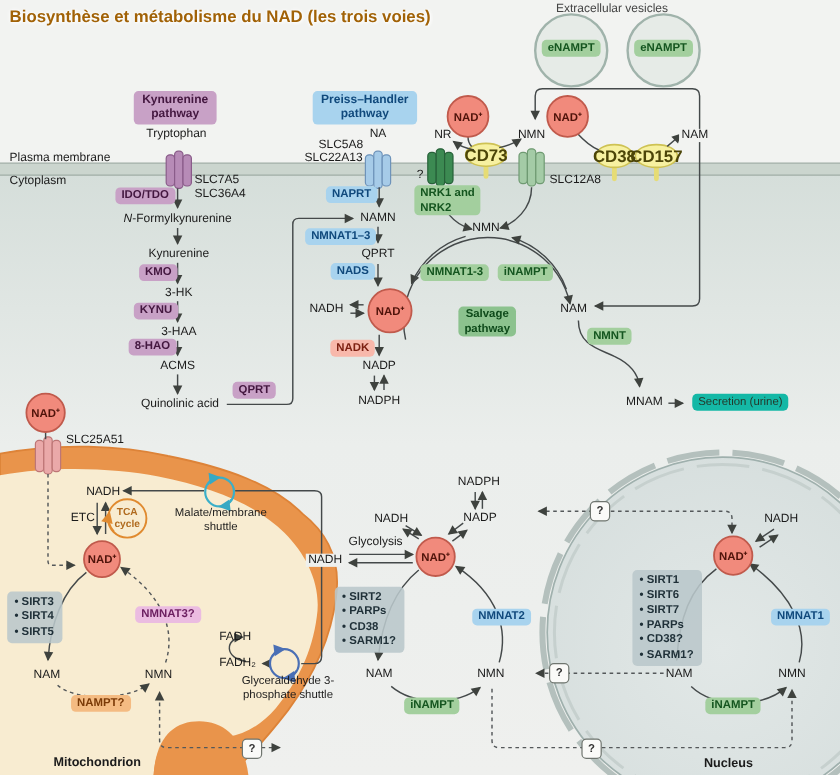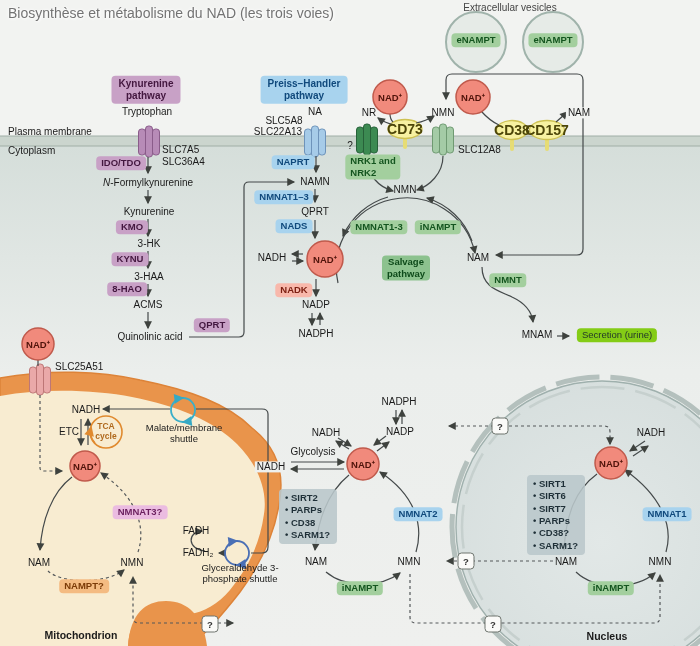--- a/index.html
+++ b/index.html
@@ -1,38 +1,38 @@
 <!DOCTYPE html>
 <html><head>
 <meta charset="utf-8">
 <style>
   html,body{margin:0;padding:0;background:#f2f3f1}
   .stage{position:relative;width:700px;height:646px;font-family:"Liberation Sans",sans-serif;background:#f2f3f1;overflow:hidden}
   .stage svg{position:absolute;left:0;top:0}
-  .title{position:absolute;left:8px;top:5px;font-size:14px;font-weight:normal;color:#737373;text-shadow:0 0 2px #fff,0 0 4px #fff,1px 1px 3px #fff}
+  .title{position:absolute;left:8px;top:5px;font-size:14px;font-weight:bold;color:#a16207;text-shadow:0 0 2px #fff,0 0 4px #fff,1px 1px 3px #fff}
   .lbl{position:absolute;transform:translate(-50%,-50%);font-size:10px;color:#1b1b1b;white-space:pre-line;text-align:center;line-height:1.12}
   .lbl.left{transform:translate(0,-50%);text-align:left}
   .lbl.bold{font-weight:bold;font-size:10.5px}
   .lbl.sm{font-size:8.5px}
   .lbl.s9{font-size:9.5px}
   .lbl.bg{background:#f2f3f1;padding:0 2px}
   .lbl.bgc{background:#eef0ee;padding:0 2px}
   .nadlab{position:absolute;transform:translate(-50%,-50%);font-size:9.5px;font-weight:bold;color:#4f130a;white-space:nowrap}
   .cdlab{position:absolute;transform:translate(-50%,-50%);font-size:14px;font-weight:bold;color:#4c4508;white-space:nowrap}
   .pill{position:absolute;transform:translate(-50%,-50%);border-radius:4px;padding:1px 5px;font-size:9.5px;font-weight:bold;white-space:pre-line;text-align:center;line-height:1.22}
   .pill.hdr{font-size:10px;padding:2px 7px}
   .pill.tal{text-align:left}
   .purple{background:#c8a1c6;color:#43173f}
   .blue{background:#a8d3ee;color:#10497c}
   .green{background:#a3cf9e;color:#14551f}
   .dkgreen{background:#8cc28e;color:#0e4a1a}
   .pink{background:#f8b8ab;color:#7c2012}
   .magenta{background:#ebbce1;color:#6b1f5f}
   .orange{background:#f4bb82;color:#7b3a07}
-  .greygreen{background:#84cc16;color:#24382a;font-weight:normal}
+  .greygreen{background:#14b8a6;color:#24382a;font-weight:normal}
   .listbox{position:absolute;background:rgba(186,199,203,.88);border-radius:4px;padding:3px 7px 3px 6px;font-size:9.5px;color:#1f3038;font-weight:bold;line-height:1.3;text-align:left}
   .listbox .bullet-line::before{content:"• "}
   .qbox{position:absolute;transform:translate(-50%,-50%);width:15px;height:15px;background:#fafaf8;border:1.4px solid #6f756f;border-radius:4px;font-size:9.5px;font-weight:bold;color:#333;display:flex;align-items:center;justify-content:center}
 </style>
 </head>
 <body>
 
 <div class="stage">
 <svg width="700" height="646" viewBox="0 0 700 646">
   <defs>
@@ -278,20 +278,25 @@
 
 <div class="nadlab" style="left:38px;top:344px">NAD⁺</div>
 <div class="lbl left" style="left:55px;top:367px">SLC25A51</div>
 <div class="lbl" style="left:86px;top:410px">NADH</div>
 <div class="lbl" style="left:69px;top:432px">ETC</div>
 <div class="lbl sm" style="left:106px;top:432px;color:#b06a1e;font-weight:bold">TCA
 cycle</div>
 <div class="lbl s9" style="left:184px;top:434px">Malate/membrane
 shuttle</div>
 <div class="nadlab" style="left:85px;top:466px">NAD⁺</div>
+<div class="listbox" style="left:6px;top:493px">
+      <div class="bullet-line">SIRT3</div>
+      <div class="bullet-line">SIRT4</div>
+      <div class="bullet-line">SIRT5</div>
+    </div>
 <div class="pill magenta" style="left:140px;top:512px">NMNAT3?</div>
 <div class="lbl" style="left:39px;top:563px">NAM</div>
 <div class="lbl" style="left:132px;top:563px">NMN</div>
 <div class="pill orange" style="left:84px;top:586px">NAMPT?</div>
 <div class="lbl" style="left:196px;top:531px">FADH</div>
 <div class="lbl" style="left:198px;top:553px">FADH₂</div>
 <div class="lbl s9" style="left:240px;top:574px">Glyceraldehyde 3-
 phosphate shuttle</div>
 <div class="lbl bold" style="left:81px;top:636px">Mitochondrion</div>
 

